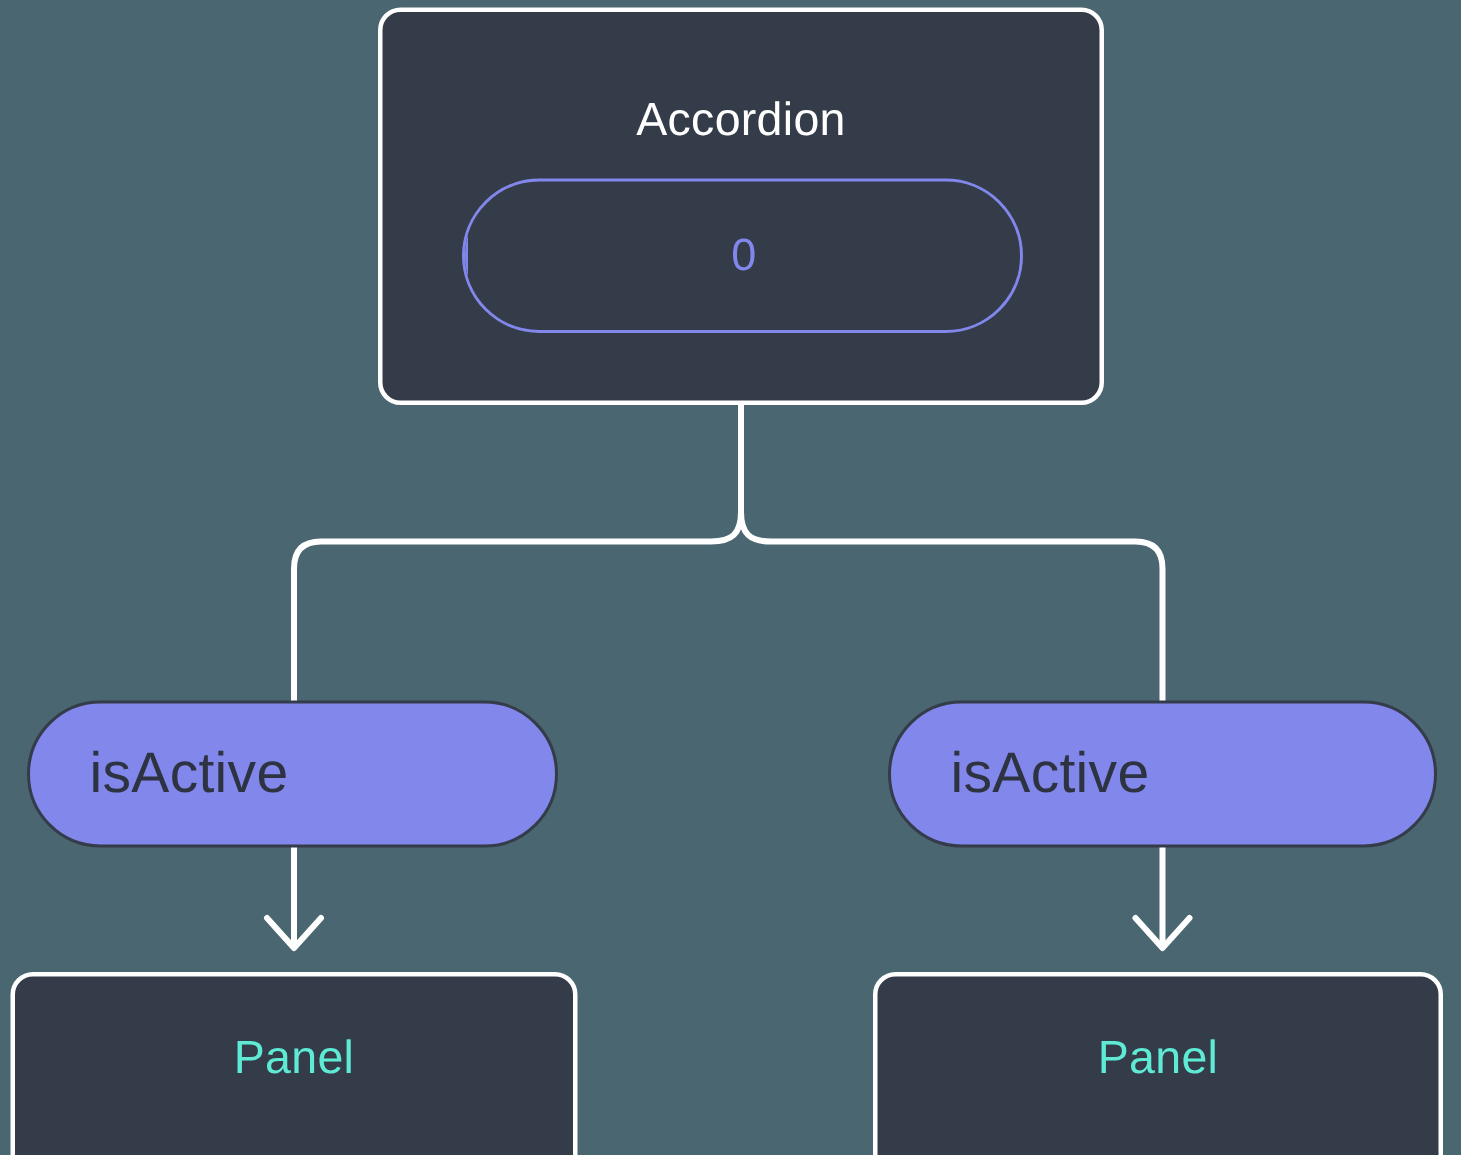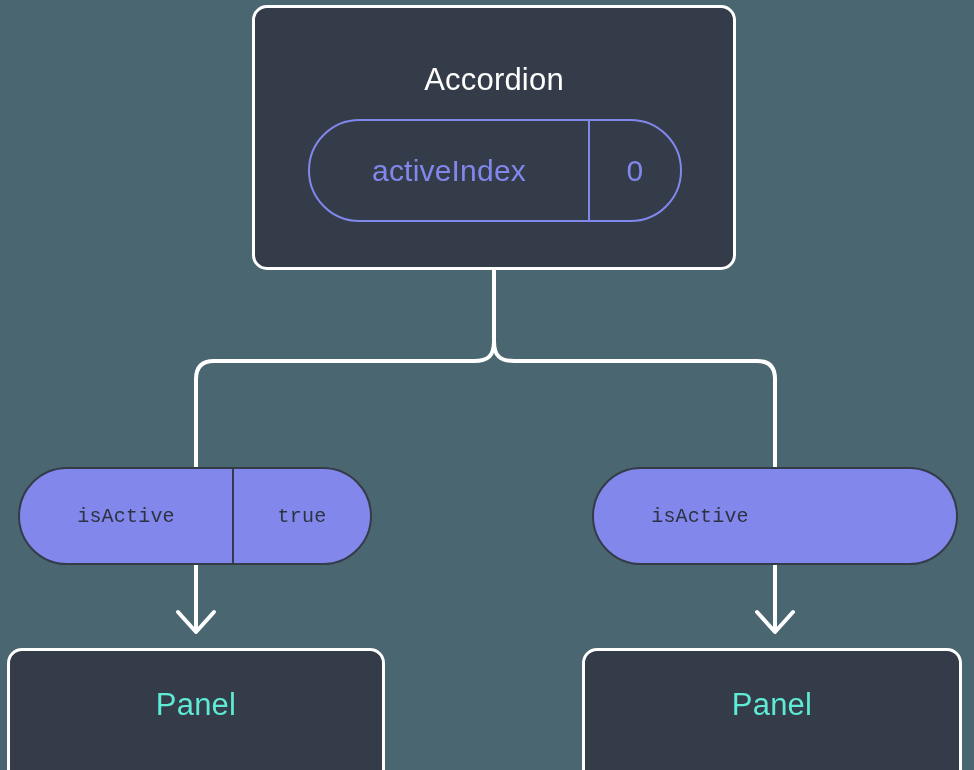--- a/index.html
+++ b/index.html
@@ -29,21 +29,21 @@
        color:#8287ec;font-size:30px;letter-spacing:.2px;}
   .pill-outline .seg.key{flex:0 0 278px;}
   .pill-outline .seg.val{flex:1 1 auto;border-left:2px solid #8287ec;}
   #active-index-pill{left:308px;top:119px;width:374px;height:103px;}
 
   
   .pill-filled{position:absolute;box-sizing:border-box;display:flex;
        background:#8287ec;border:2px solid #343b49;border-radius:52px;
        overflow:hidden;}
   .pill-filled .seg{display:flex;align-items:center;justify-content:center;
-       color:#2d3340;font-size:20px;letter-spacing:.2px;font-family:Liberation Mono, monospace;}
+       color:#2d3340;font-size:38px;letter-spacing:.2px;}
   .pill-filled .seg.key{flex:0 0 212px;}
   .pill-filled .seg.val{flex:1 1 auto;border-left:2px solid #343b49;}
   #pill-left{left:18px;top:467px;width:354px;height:98px;}
   #pill-right{left:592px;top:467px;width:366px;height:98px;}
 
   
   #panel-left{left:7px;top:648px;width:378px;height:140px;}
   #panel-right{left:582px;top:648px;width:380px;height:140px;}
   .panel-label{color:#5eead4;font-size:31px;font-weight:500;
                letter-spacing:.2px;margin-top:-26px;}
@@ -74,27 +74,25 @@
       <polyline points="178,612 196,632 214,612"></polyline>
       <polyline points="757,612 775,632 793,612"></polyline>
     </g>
   </svg>
 
   <div class="node box" id="accordion-box">
     <div class="box-title" id="accordion-title">Accordion</div>
   </div>
 
   <div class="pill-outline" id="active-index-pill">
-    <div class="seg key">activeIndex</div>
     <div class="seg val">0</div>
   </div>
 
   <div class="pill-filled" id="pill-left">
     <div class="seg key">isActive</div>
-    <div class="seg val">true</div>
   </div>
 
   <div class="pill-filled" id="pill-right">
     <div class="seg key">isActive</div>
   </div>
 
   <div class="node box" id="panel-left">
     <div class="panel-label">Panel</div>
   </div>
 

